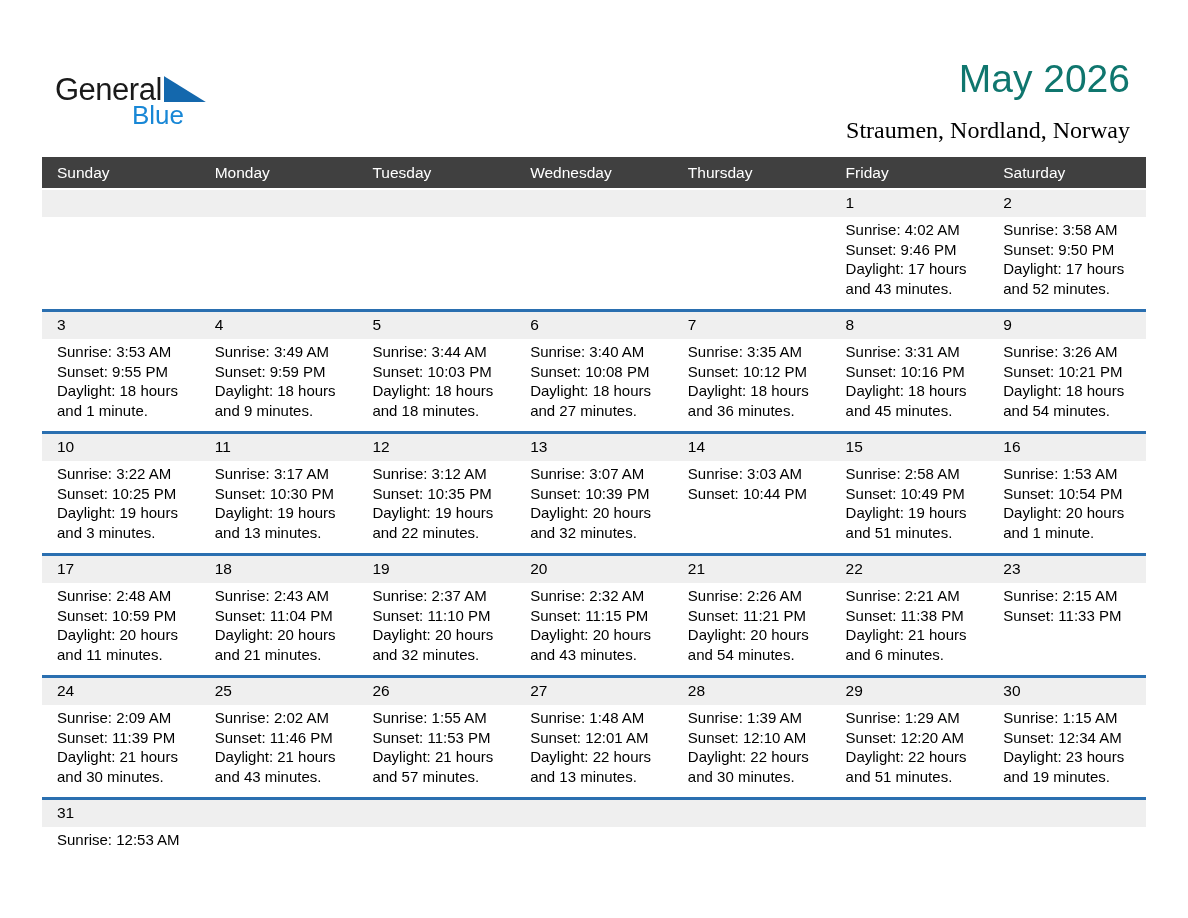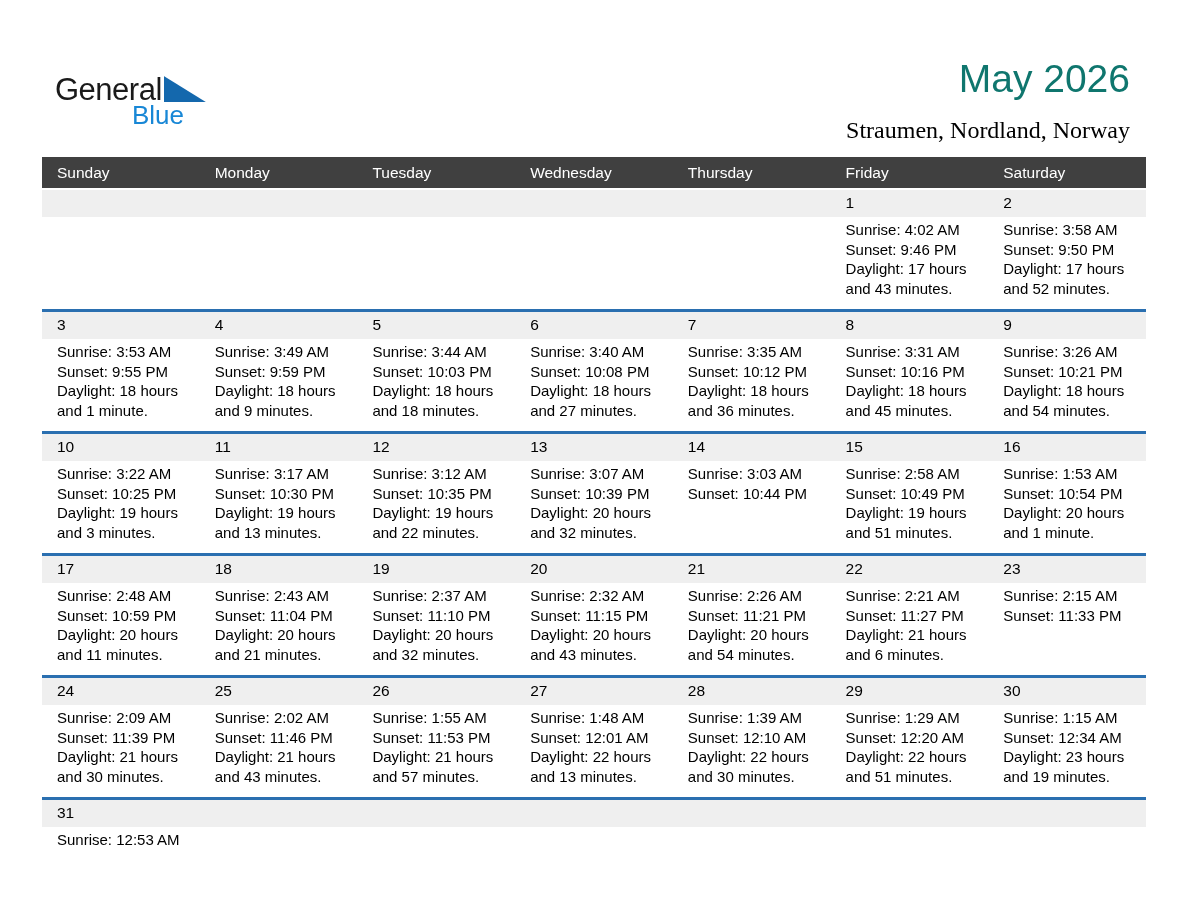--- a/index.html
+++ b/index.html
@@ -255,21 +255,21 @@
             <div class="day-content">
               <div class="day-line">Sunrise: 2:26 AM</div>
               <div class="day-line">Sunset: 11:21 PM</div>
               <div class="day-line">Daylight: 20 hours and 54 minutes.</div>
             </div>
           </div>
           <div class="day-cell">
             <div class="date-band">22</div>
             <div class="day-content">
               <div class="day-line">Sunrise: 2:21 AM</div>
-              <div class="day-line">Sunset: 11:27 PM</div>
+              <div class="day-line">Sunset: 11:38 PM</div>
               <div class="day-line">Daylight: 21 hours and 6 minutes.</div>
             </div>
           </div>
           <div class="day-cell">
             <div class="date-band">23</div>
             <div class="day-content">
               <div class="day-line">Sunrise: 2:15 AM</div>
               <div class="day-line">Sunset: 11:33 PM</div>
             </div>
           </div>

